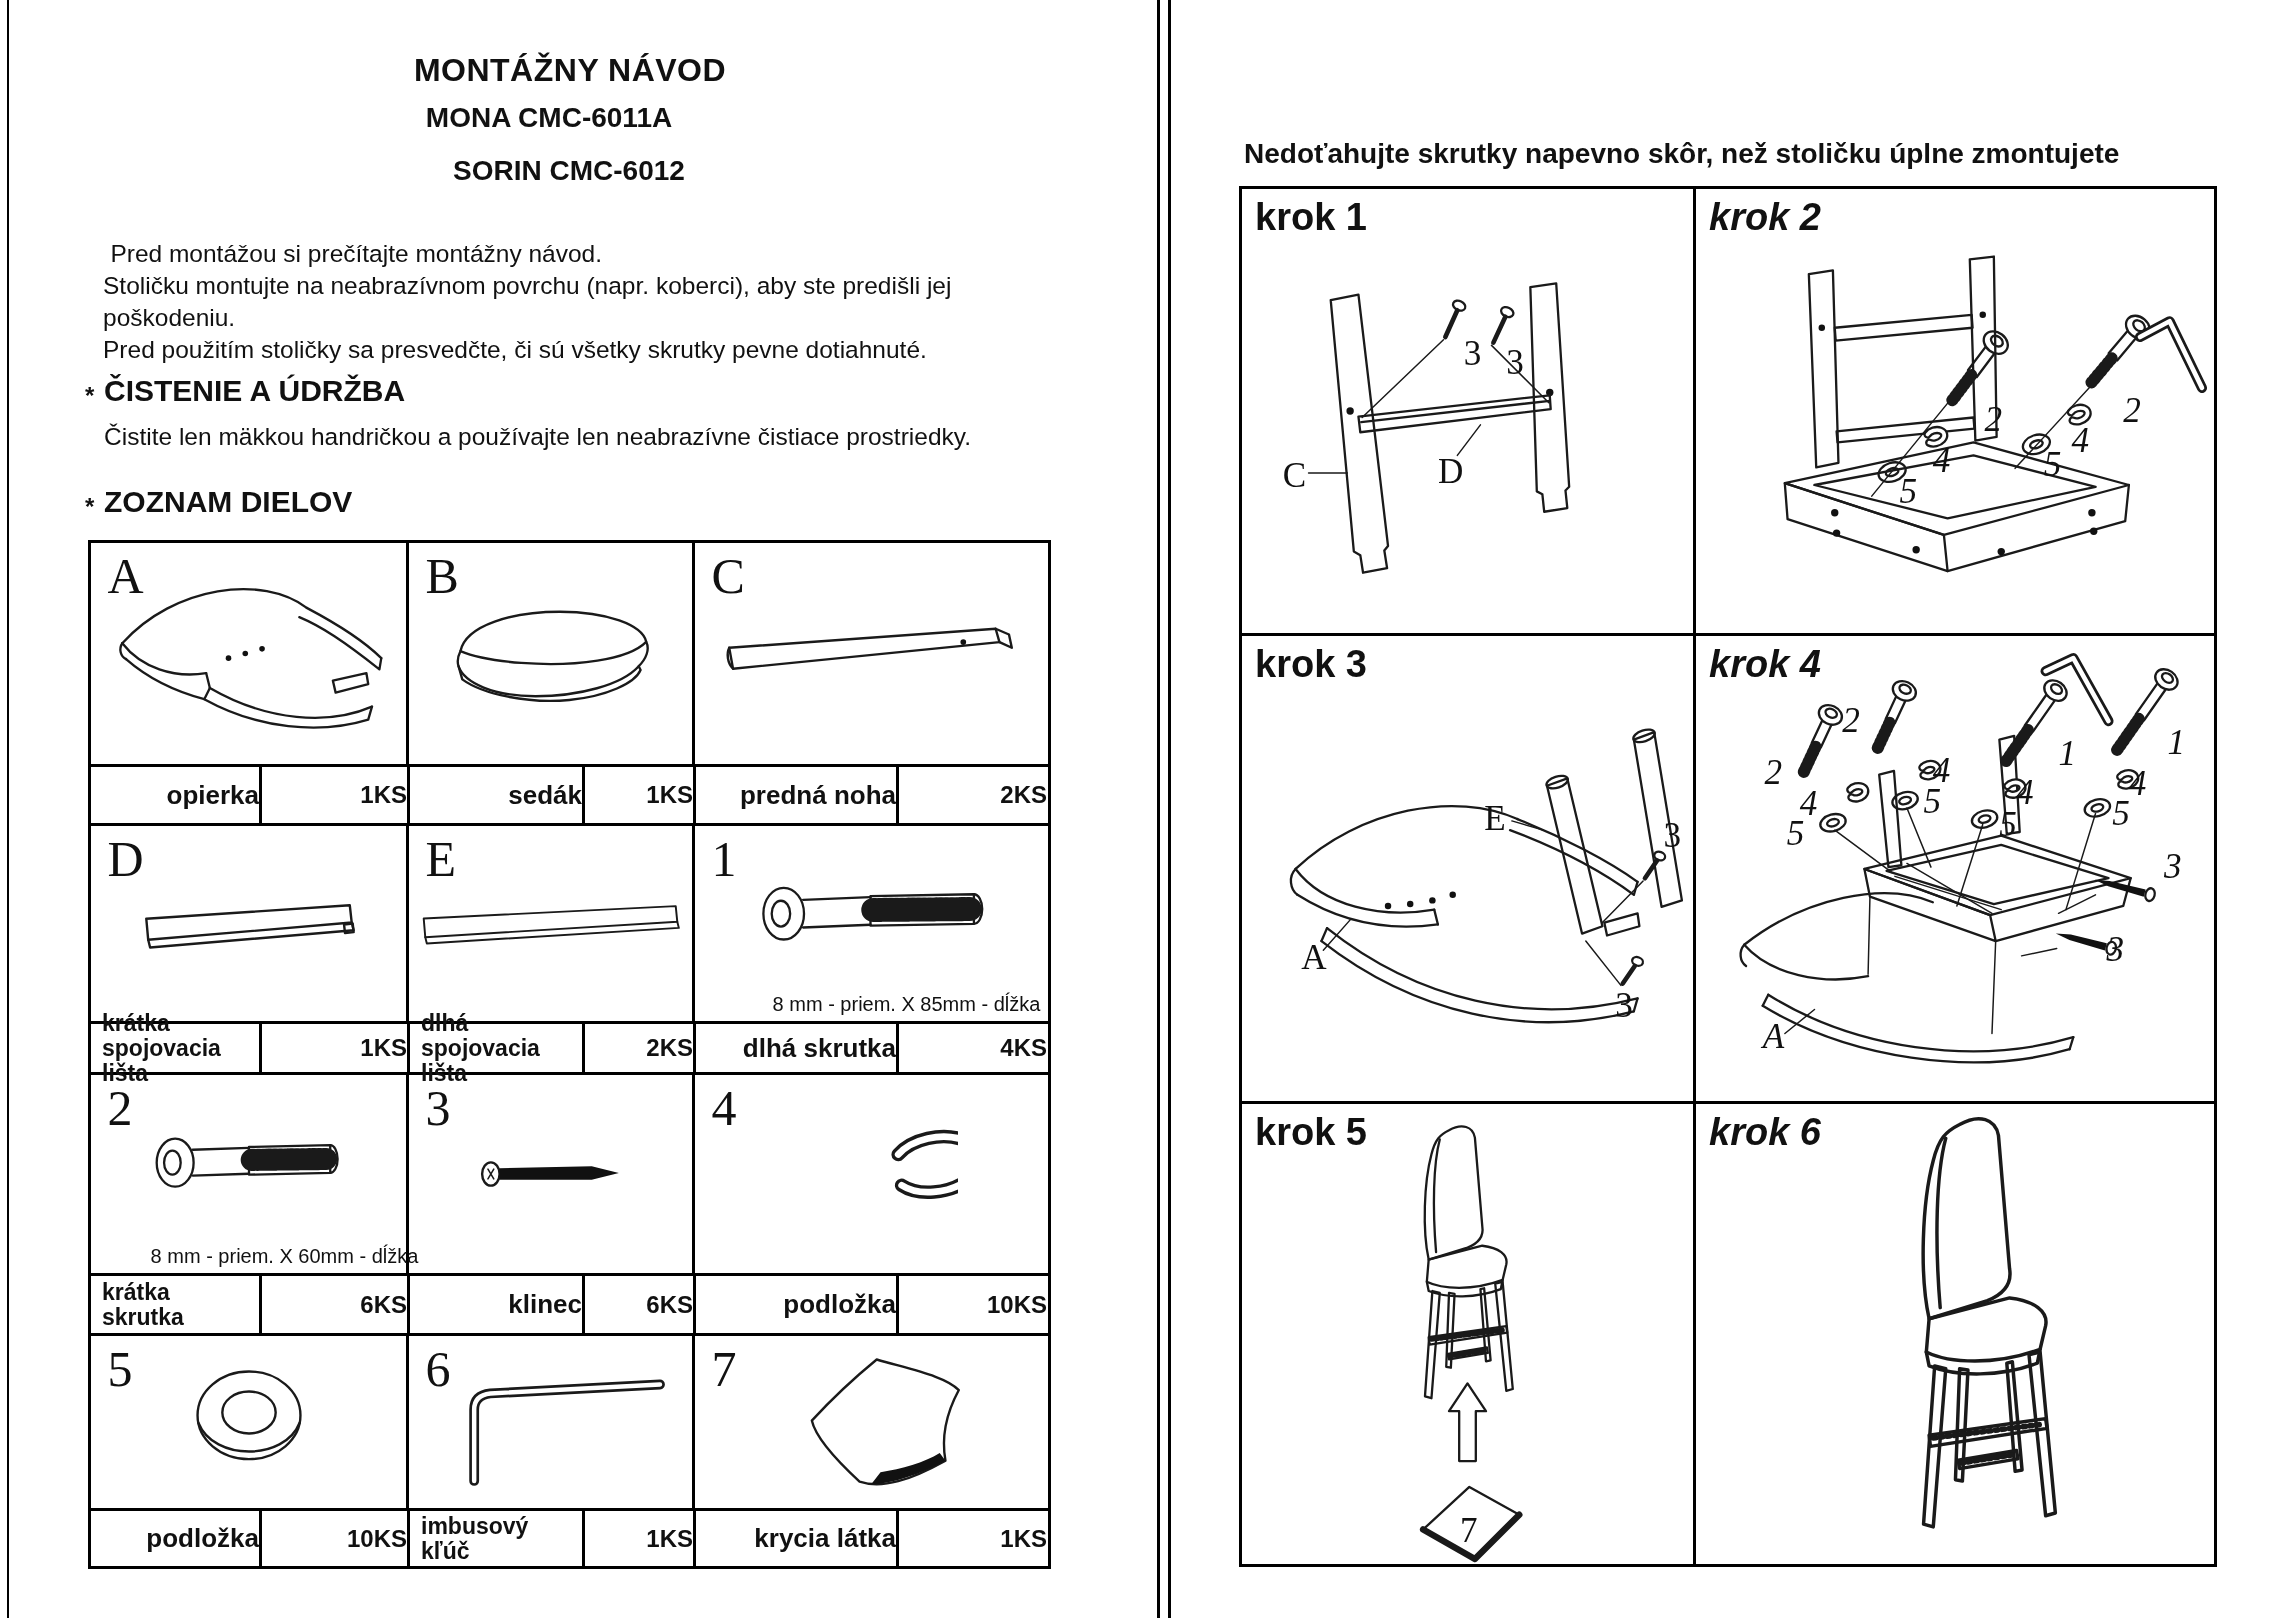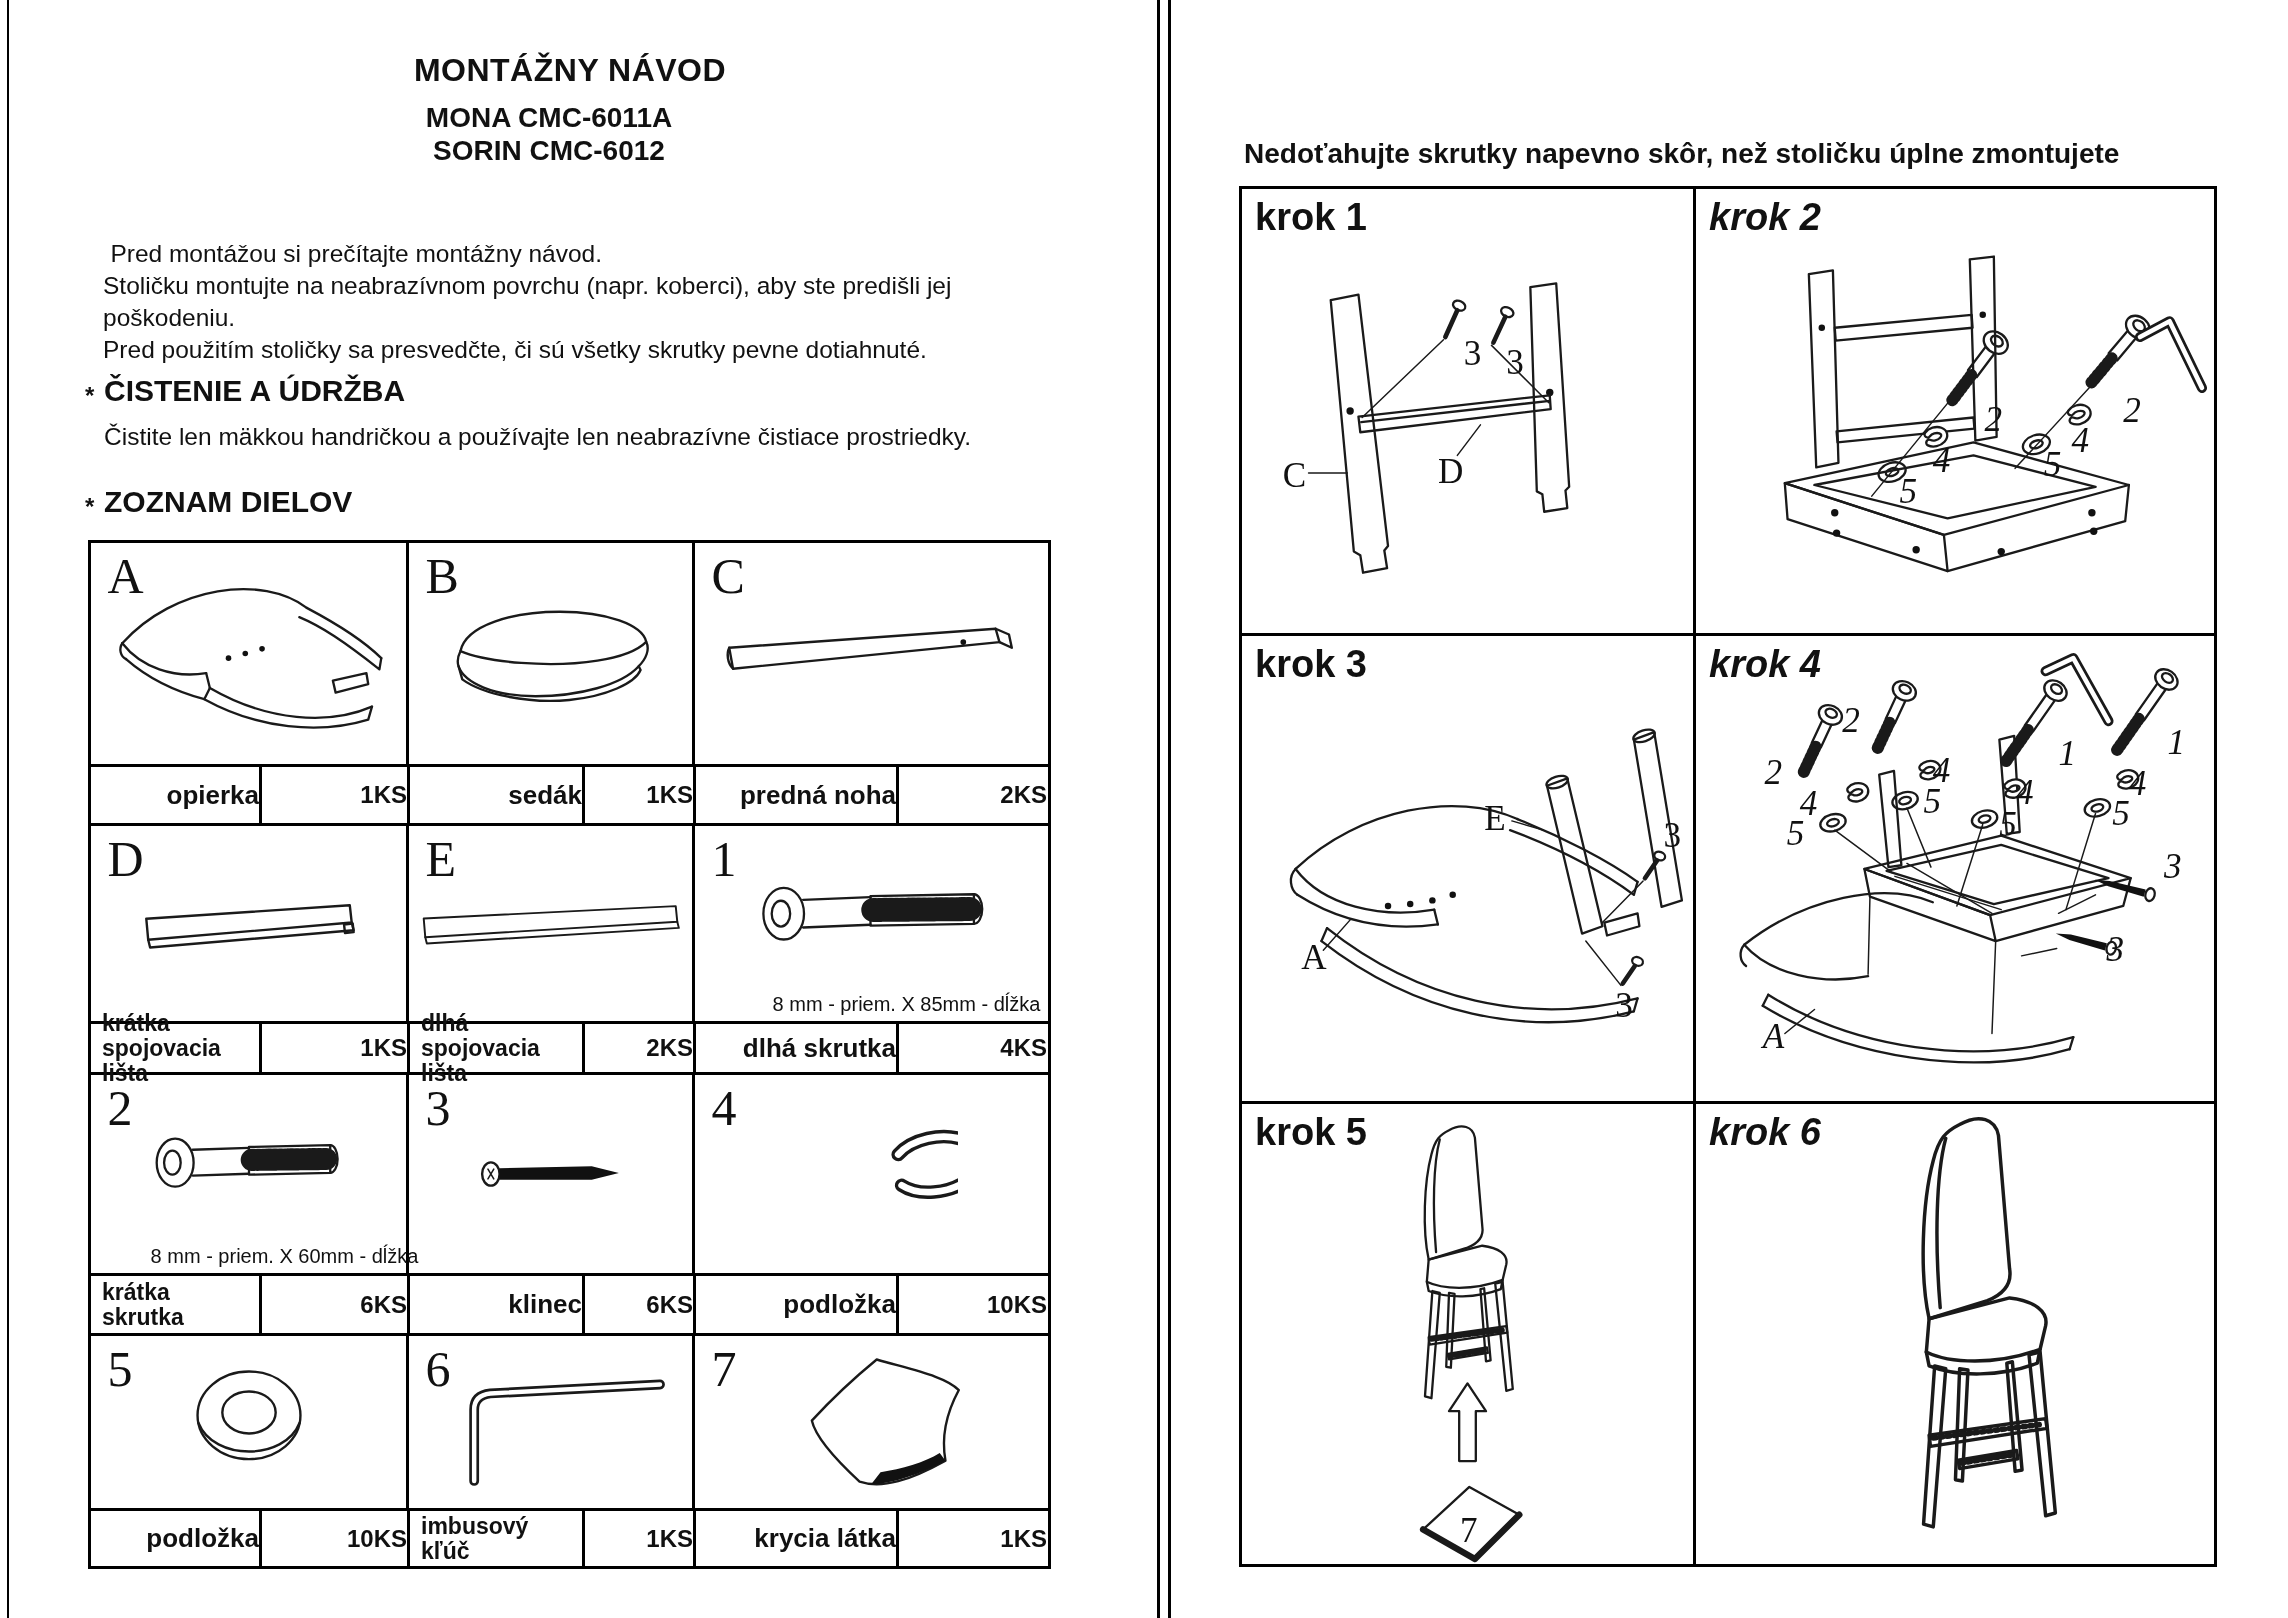--- a/index.html
+++ b/index.html
@@ -3,21 +3,21 @@
 <meta charset="utf-8">
 <style>
   html,body{margin:0;padding:0;background:#e8e8e8;}
   .sheet{position:relative;width:2289px;height:1619px;background:#ffffff;
          font-family:"Liberation Sans",sans-serif;color:#111;overflow:hidden;}
   .abs{position:absolute;}
   .scanline{position:absolute;background:#000;}
   
   .title{left:0;top:52px;width:1098px;text-align:center;font-size:32px;font-weight:bold;letter-spacing:0.5px;margin-left:21px;}
   .model{left:0;width:1098px;text-align:center;font-size:28px;font-weight:bold;}
-  .m1{top:102px;} .m2{top:135px;}
+  .m1{top:102px;} .m2{top:155px;padding-left:20px;}
   .intro{left:103px;top:238px;font-size:24.5px;line-height:32px;width:978px;}
   .bullet{font-size:24px;font-weight:bold;position:absolute;}
   .sechead{font-size:30px;font-weight:bold;}
   .bodytxt{font-size:24.5px;}
   
   .ptable{left:88px;top:540px;border:3.7px solid #000;width:963px;box-sizing:border-box;}
   .prow{display:flex;border-bottom:3.7px solid #000;box-sizing:border-box;}
   .prow.last{border-bottom:none;}
   .ic,.lc{box-sizing:border-box;border-right:3.7px solid #000;position:relative;}
   .ic:last-child,.lc:last-child{border-right:none;}

